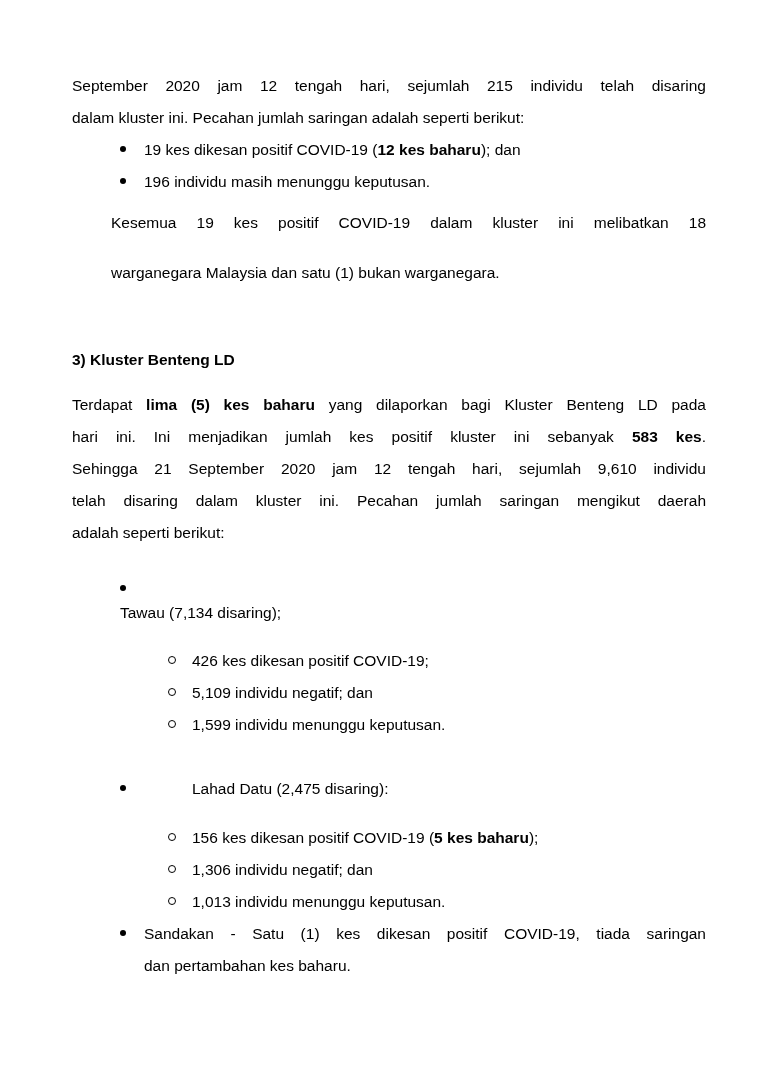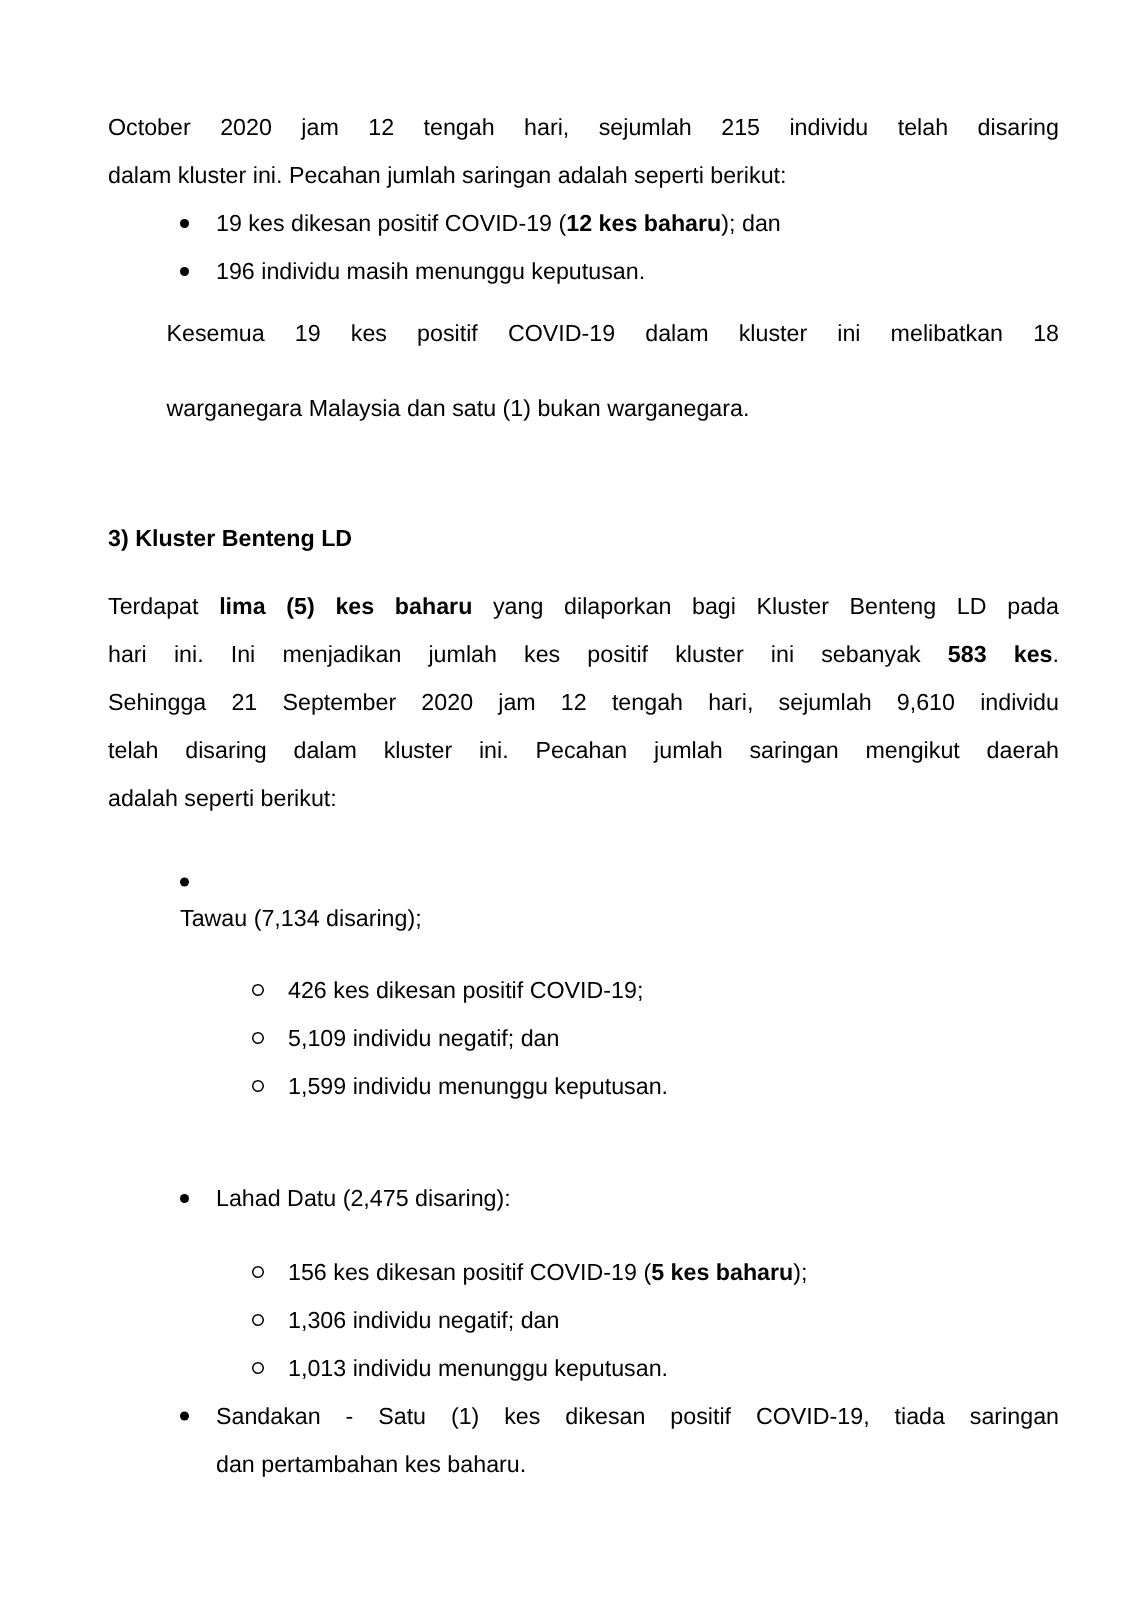--- a/index.html
+++ b/index.html
@@ -19,39 +19,39 @@
   .u { text-decoration-thickness:2px; text-underline-offset:3px; }
 
   .p2 .line, .p2 .jl { line-height:50px; }
   .p2 { margin-top:0;margin-left:39px; }
 
   .list1 { }
   .heading { margin-top:46px; line-height:32px; font-weight:bold; }
   .p3 { margin-top:13px; }
   .tawau-label { margin-top:24px;flex-direction:column; }
   .tawau-subs { margin-top:16px; }
-  .ld-label { margin-top:43px; }
+  .ld-label { margin-top:32px;gap:48px; }
   .ld-subs { margin-top:17px; }
   .sandakan { }
 
   .li { display:flex; }
   .l1 { padding-left:48px; }
   .l2 { padding-left:96px; }
   .mk { flex:0 0 24px; display:flex; }
   .tx { flex:1 1 auto; line-height:32px; }
   .dot { width:6px; height:6px; border-radius:50%; background:#000; margin-top:12px; }
   .circ { width:8px; height:8px; border-radius:50%; border:1.5px solid #000; margin-top:11px; }
 </style>
 </head>
 <body>
 
 <div class="page">
 
   <div class="p1">
-    <div class="jl">October 2020 jam 12 tengah hari, sejumlah 215 individu telah disaring</div>
+    <div class="jl">September 2020 jam 12 tengah hari, sejumlah 215 individu telah disaring</div>
     <div class="line">dalam kluster ini. Pecahan jumlah saringan adalah seperti berikut:</div>
   </div>
 
   <div class="list1">
     <div class="li l1">
       <span class="mk">
           <span class="dot"></span>
         </span>
       <div class="tx"><span>19 kes dikesan positif COVID-19 (</span><span class="b">12 kes baharu</span><span>); dan</span></div>
     </div>

